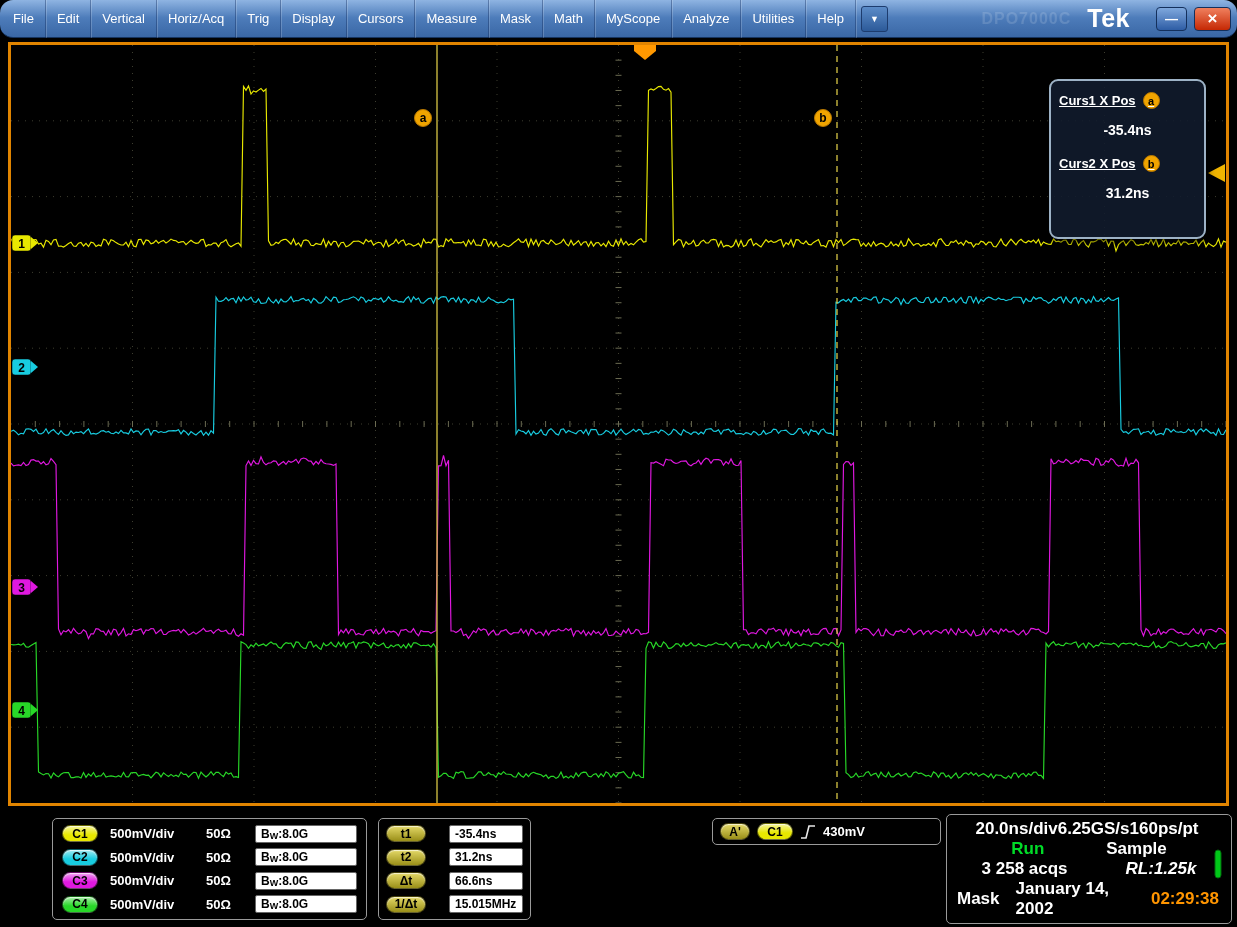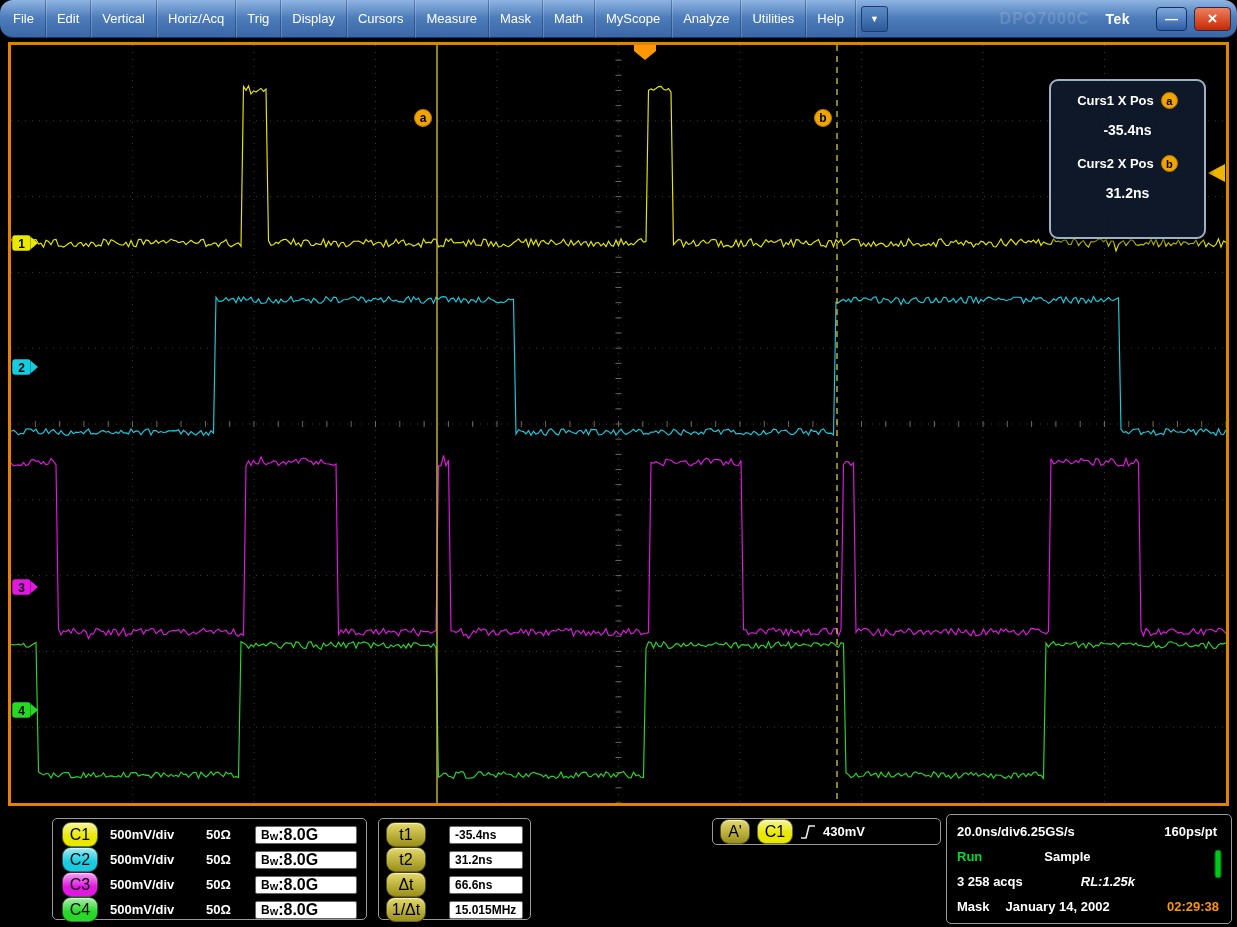--- a/index.html
+++ b/index.html
@@ -12,66 +12,66 @@
     background:linear-gradient(180deg,#8fb4e2 0%,#4d7cba 48%,#3a67a5 100%);
     border-bottom:1px solid #16345f;display:flex;align-items:center;padding-left:2px;border-radius:13px;}
   .menu-items{display:flex;height:38px;align-items:stretch;}
   .menu-item{color:#fff;font-size:13px;line-height:38px;padding:0 11px;white-space:nowrap;
     border-right:1px solid rgba(16,40,88,.38);box-shadow:1px 0 0 rgba(255,255,255,.18);cursor:default;}
   .menu-drop{margin-left:5px;width:27px;height:26px;border-radius:3px;border:1px solid #1d3c6e;
     background:linear-gradient(180deg,#5c8cc8,#2c5globalThis99,#2c5a99);
     background:linear-gradient(180deg,#5c8cc8,#2c5a99);color:#fff;font-size:9px;display:flex;align-items:center;justify-content:center;}
   .mb-spacer{flex:1;}
   .watermark{color:rgba(255,255,255,.14);font-weight:bold;font-size:16px;margin-right:16px;letter-spacing:1px;}
-  .logo{color:#fff;font-weight:bold;font-size:14px;margin-right:26px;letter-spacing:.5px;}
+  .logo{color:#fff;font-weight:bold;font-size:25px;margin-right:26px;letter-spacing:.5px;}
   .winbtn{width:31px;height:24px;border-radius:4px;border:1px solid #14305c;color:#fff;
     display:flex;align-items:center;justify-content:center;margin-right:7px;font-weight:bold;}
   .winbtn.min{background:linear-gradient(180deg,#7fa8dd,#2e5da5);font-size:13px;}
   .winbtn.close{width:37px;background:linear-gradient(180deg,#f0805e,#c52804);font-size:17px;margin-right:6px;}
 
   
   .scope{position:absolute;top:42px;left:8px;width:1221px;height:764px;border:3px solid #e08400;background:#000;}
   .scope svg{display:block;}
   svg text{font-family:"Liberation Sans",sans-serif;}
 
   .cursor-box{position:absolute;top:34px;left:1038px;width:157px;height:160px;
     background:rgba(17,27,45,.88);border:2px solid #9db2c6;border-radius:9px;
     box-shadow:2px 3px 7px rgba(0,0,0,.65);color:#fff;padding:11px 8px 6px;}
-  .cb-row{display:flex;align-items:center;justify-content:center;gap:7px;font-weight:bold;font-size:13px;}
+  .cb-row{display:flex;align-items:center;gap:7px;font-weight:bold;font-size:13px;text-decoration:underline;}
   .cb-badge{width:17px;height:17px;border-radius:50%;background:#f0a400;border:1px solid #b87800;
     color:#000;font-size:11px;font-weight:bold;display:flex;align-items:center;justify-content:center;flex:0 0 17px;}
   .cb-val{font-weight:bold;font-size:14px;text-align:center;margin:13px 0 17px;}
 
   
   .statusbar{position:absolute;top:810px;left:0;width:1237px;height:117px;background:#000;color:#fff;}
   .panel{position:absolute;border:1px solid #9a9a9a;border-radius:5px;background:#000;}
   .channels{left:52px;top:8px;width:315px;height:102px;display:flex;flex-direction:column;justify-content:space-around;padding:3px 9px;}
   .ch-row{display:flex;align-items:center;font-weight:bold;font-size:13px;}
-  .badge{display:inline-flex;align-items:center;justify-content:center;width:36px;height:25px;border-radius:9px;
-    font-size:16px;font-weight:normal;color:#000;border:1px solid rgba(0,0,0,.55);box-shadow:inset 0 1px 1px rgba(255,255,255,.7);flex:0 0 auto;}
+  .badge{display:inline-flex;align-items:center;justify-content:center;width:36px;height:17px;border-radius:9px;
+    font-size:12px;font-weight:bold;color:#000;border:1px solid rgba(0,0,0,.55);box-shadow:inset 0 1px 1px rgba(255,255,255,.7);flex:0 0 auto;}
   .badge.olive{background:linear-gradient(180deg,#e4d968,#9a8f18);}
   .ch-scale{margin-left:12px;width:96px;}
   .ch-imp{width:48px;}
   .bwbox{margin-left:auto;width:102px;height:18px;background:#fff;border:1px solid #666;border-radius:2px;
     color:#000;display:inline-flex;align-items:center;padding:0 5px;font-weight:bold;}
   .bwb{font-size:12px;}
   .bww{font-size:9px;position:relative;top:2px;}
-  .bwr{font-size:16px;}
+  .bwr{font-size:12px;}
 
   .cursorvals{left:378px;top:8px;width:153px;height:102px;display:flex;flex-direction:column;justify-content:space-around;padding:3px 7px;}
   .cur-row{display:flex;align-items:center;gap:23px;}
   .cur-row .badge{width:40px;}
   .valbox{flex:1;height:18px;background:#fff;border:1px solid #666;border-radius:2px;color:#000;
     font-weight:bold;font-size:12px;display:flex;align-items:center;padding:0 5px;}
 
   .trigpanel{left:712px;top:8px;width:229px;height:27px;display:flex;align-items:center;gap:7px;padding:0 7px;}
   .trig-level{font-weight:bold;font-size:13px;color:#fff;}
 
   .horiz{left:946px;top:4px;width:286px;height:110px;display:flex;flex-direction:column;justify-content:space-around;
-    padding:4px 10px;font-weight:bold;font-size:13px;}
+    padding:4px 10px;font-weight:bold;font-size:17px;align-items:center;}
   .h-row{display:flex;align-items:center;}
   .h-rate{margin-left:0;}
   .h-right{margin-left:auto;margin-right:4px;}
   .run{color:#00dc28;}
   .h-mode{margin-left:62px;}
   .h-rl{margin-left:58px;font-style:italic;}
   .h-date{margin-left:16px;}
   .time{margin-left:auto;margin-right:2px;color:#ff9500;}
   .pin-icon{position:absolute;right:7px;top:33px;}
 </style>

